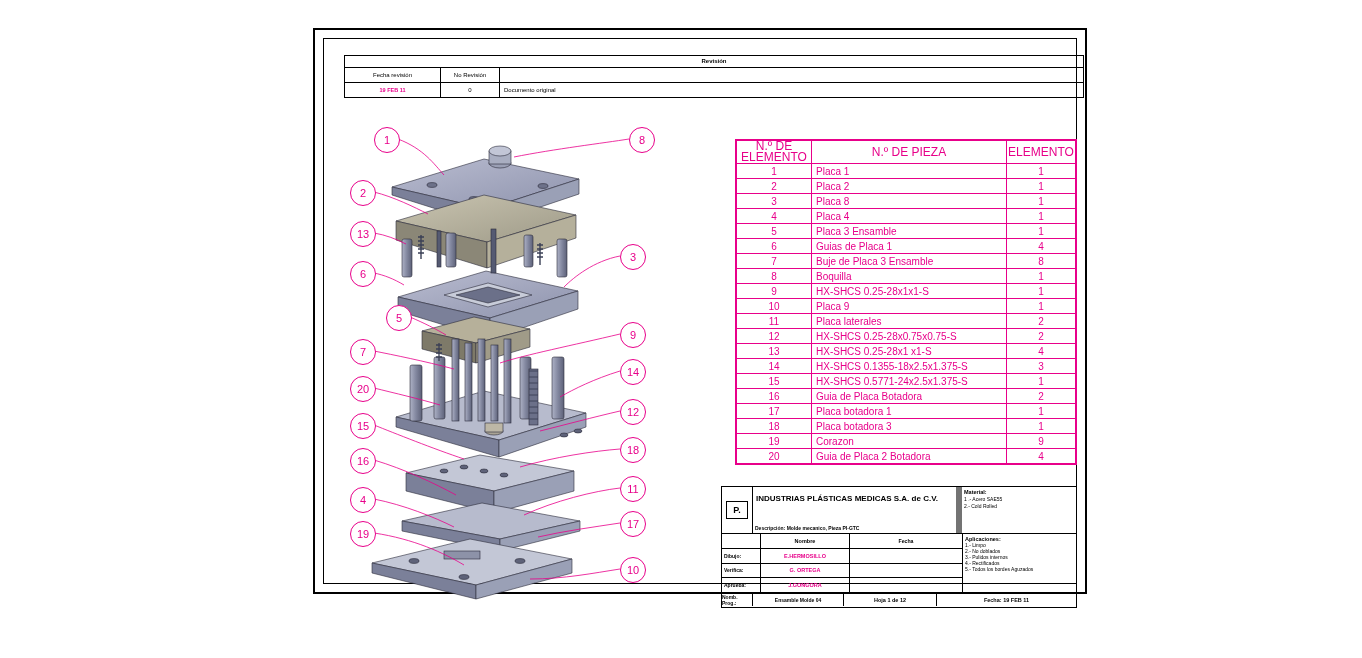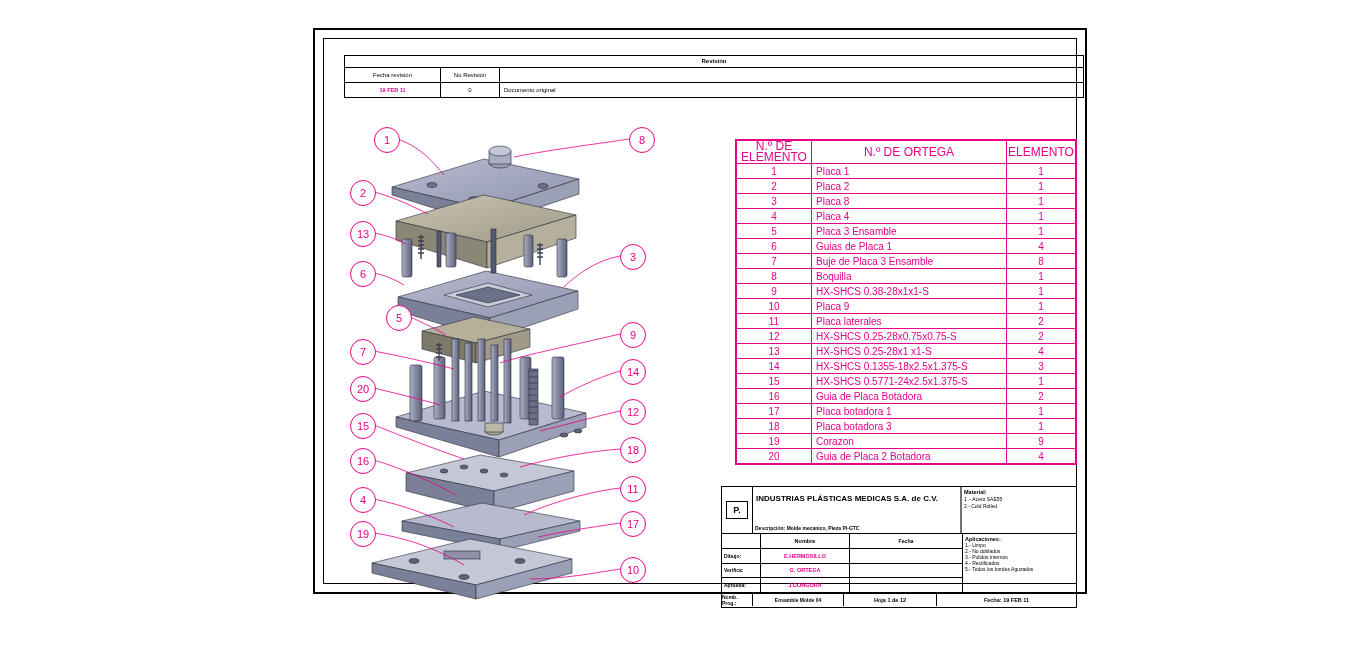--- a/index.html
+++ b/index.html
@@ -24,21 +24,21 @@
   .bom th{font-size:12px;line-height:11px;text-align:center;height:22px;}
   .bom td.num{text-align:center;width:74px;font-size:10px;}
   .bom td.name{text-align:left;padding-left:4px;}
   .bom td.qty{text-align:center;width:68px;}
 
   
   .tb{position:absolute;left:397px;top:447px;width:354px;height:120px;border:1px solid #000;font-size:5.2px;}
   .tb .top{display:flex;height:46px;border-bottom:1px solid #000;}
   .tb .logo{width:30px;border-right:1px solid #000;display:flex;align-items:center;justify-content:center;}
   .tb .logo .mark{width:20px;height:16px;border:1px solid #000;display:flex;align-items:center;justify-content:center;font-weight:bold;font-size:9px;}
-  .tb .company{flex:1;border-right:2px solid #737373;position:relative;}
+  .tb .company{flex:1;border-right:6px solid #737373;position:relative;}
   .tb .company .cname{position:absolute;left:3px;top:7px;font-size:8px;font-weight:bold;white-space:nowrap;}
   .tb .company .cdesc{position:absolute;left:2px;bottom:2px;font-size:5px;font-weight:bold;}
   .tb .matcol{width:110px;position:relative;padding:2px;}
   .tb .matcol .lbl{font-weight:bold;font-size:5.5px;}
   .tb .matcol .li{font-size:5px;margin-top:1px;}
   .tb .mid{display:flex;height:58px;border-bottom:1px solid #000;}
   .tb .signs{width:240px;border-right:1px solid #000;display:flex;flex-direction:column;}
   .tb .srow{display:flex;flex:1;border-bottom:1px solid #000;}
   .tb .srow:last-child{border-bottom:none;}
   .tb .sl{width:36px;border-right:1px solid #000;display:flex;align-items:center;padding-left:2px;font-weight:bold;font-size:5px;}
@@ -243,21 +243,21 @@
         <div class="balloon" style="left: 26px; top: 482px;">19</div>
         <div class="balloon" style="left: 296px; top: 472px;">17</div>
         <div class="balloon" style="left: 296px; top: 518px;">10</div>
       </div>
 
     <div class="bom">
       <table>
         <thead>
           <tr>
             <th>N.º DE<br>ELEMENTO</th>
-            <th>N.º DE ORTEGA</th>
+            <th>N.º DE PIEZA</th>
             <th>ELEMENTO</th>
           </tr>
         </thead>
         <tbody id="bom-body">
             <tr>
               <td class="num">1</td>
               <td class="name">Placa 1</td>
               <td class="qty">1</td>
             </tr>
             <tr>
@@ -290,21 +290,21 @@
               <td class="name">Buje de Placa 3 Ensamble</td>
               <td class="qty">8</td>
             </tr>
             <tr>
               <td class="num">8</td>
               <td class="name">Boquilla</td>
               <td class="qty">1</td>
             </tr>
             <tr>
               <td class="num">9</td>
-              <td class="name">HX-SHCS 0.38-28x1x1-S</td>
+              <td class="name">HX-SHCS 0.25-28x1x1-S</td>
               <td class="qty">1</td>
             </tr>
             <tr>
               <td class="num">10</td>
               <td class="name">Placa 9</td>
               <td class="qty">1</td>
             </tr>
             <tr>
               <td class="num">11</td>
               <td class="name">Placa laterales</td>

